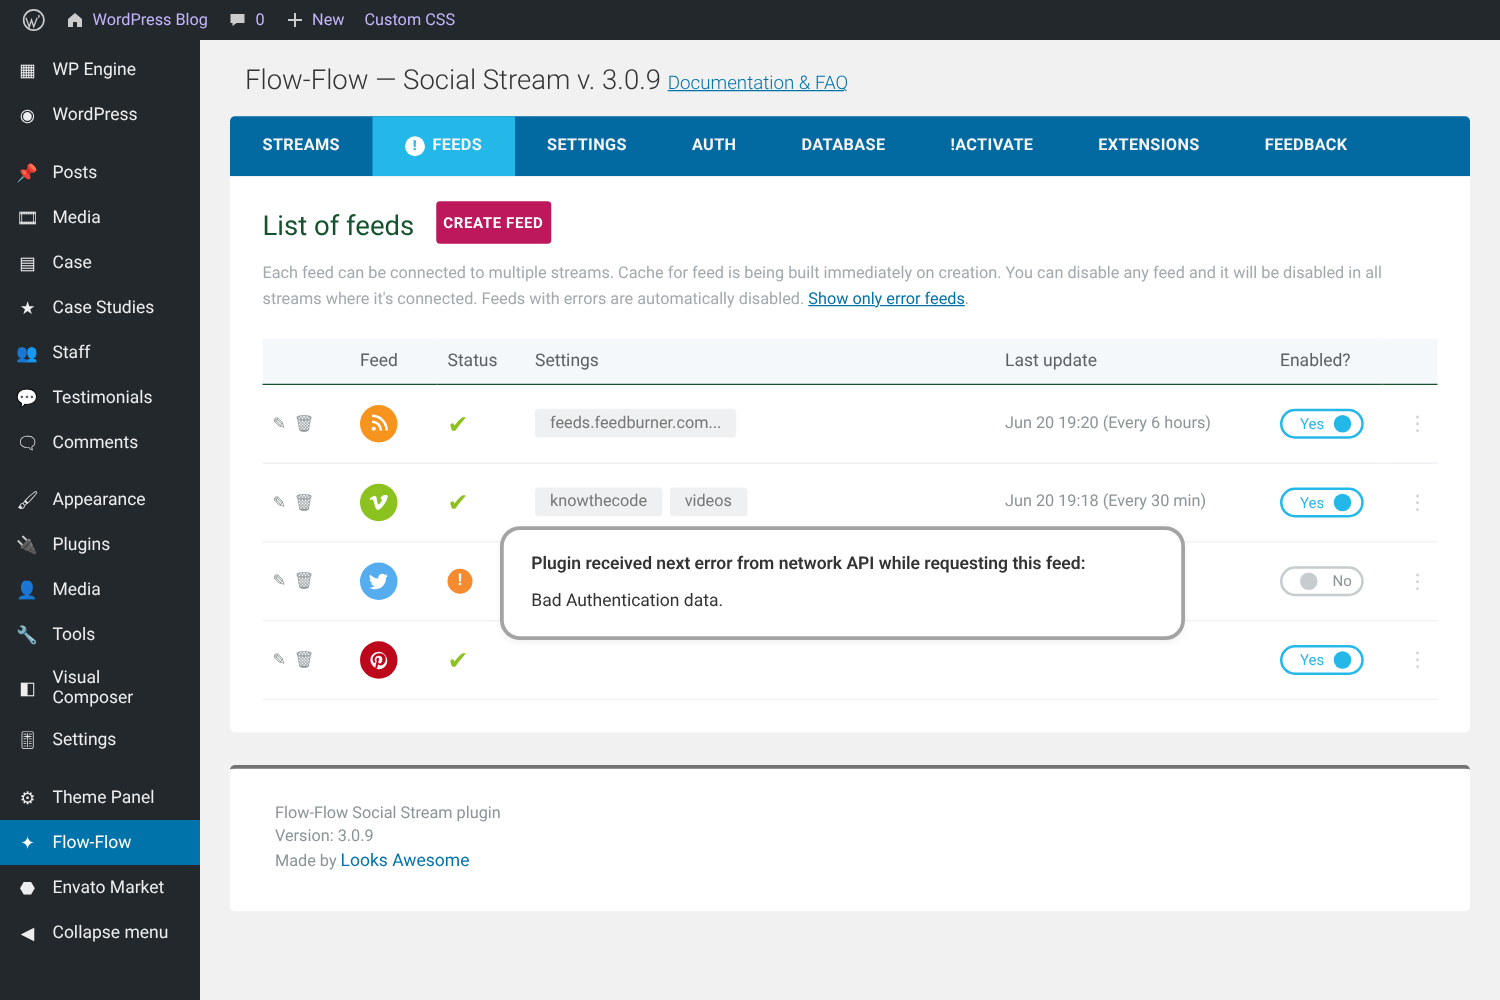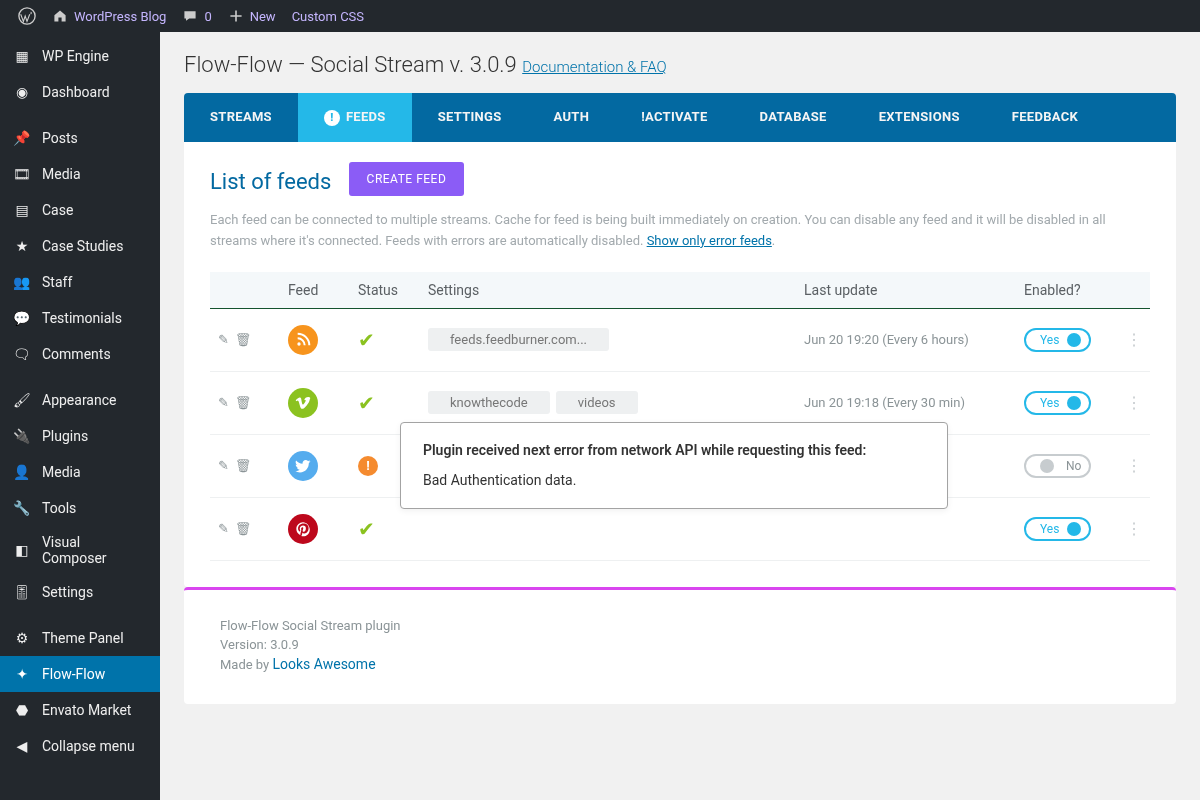--- a/index.html
+++ b/index.html
@@ -12,59 +12,59 @@
 
 .sidebar { position: absolute; top: 32px; left: 0; width: 160px; height: 768px; background: #23282d; color: #eee; padding-top: 6px; }
 .sidebar .menuitem { display: flex; align-items: center; gap: 10px; padding: 8px 12px; cursor: pointer; color: #eee; font-size: 14px; }
 .sidebar .menuitem.active { background: #0073aa; color: #fff; position: relative; }
 .sidebar .menuitem.active::after { content: ""; position: absolute; right: -8px; top: 50%; margin-top: -8px; border: 8px solid transparent; border-right-color: #f1f1f1; }
 .sidebar .sep { height: 10px; }
 .sidebar .ico { width: 20px; height: 20px; display: inline-flex; align-items: center; justify-content: center; }
 
 
 .main { position: absolute; top: 32px; left: 160px; width: 1040px; height: 768px; padding: 20px 24px; }
-.page-title { font-size: 22px; font-weight: 300; color: #333; margin-bottom: 16px; }
+.page-title { font-size: 22px; font-weight: 300; color: #333; margin-bottom: 16px; margin-left: 12px; }
 .page-title .ver { color: #333; }
 .doclink { color: #0073aa; text-decoration: underline; font-size: 15px; }
 
 .tabs { display: flex; background: #0369a1; border-radius: 4px 4px 0 0; overflow: hidden; }
 .tab { padding: 16px 26px; color: #f5f5f5; font-size: 13px; font-weight: 700; letter-spacing: .3px; cursor: pointer; }
 .tab.active { background: #24b8e8; }
 .tab .warn { display: inline-block; width: 16px; height: 16px; border-radius: 50%; background: #fff; color: #24b8e8; text-align: center; line-height: 16px; font-size: 11px; font-weight: 900; margin-right: 6px; }
 
 .panel { background: #fff; padding: 20px 26px 26px; border-radius: 0 0 4px 4px; }
-.panel h2 { font-size: 22px; font-weight: 400; color: #0369a1; display: inline-block; margin-right: 14px; }
-.create-btn { display: inline-block; background: #8b5cf6; color: #fff; font-weight: 400; font-size: 12px; letter-spacing: .5px; border: none; padding: 10px 18px; border-radius: 3px; cursor: pointer; vertical-align: 6px; }
+.panel h2 { font-size: 22px; font-weight: 400; color: #14532d; display: inline-block; margin-right: 14px; }
+.create-btn { display: inline-block; background: #be185d; color: #fff; font-weight: 700; font-size: 12px; letter-spacing: .5px; border: none; padding: 10px 6px; border-radius: 3px; cursor: pointer; vertical-align: 6px; }
 .desc { color: #a2a9ad; font-size: 13px; margin: 14px 0 20px; line-height: 1.6; }
 .desc a { color: #0073aa; text-decoration: underline; }
 
 
 .tbl { width: 100%; border-collapse: collapse; }
 .tbl thead th { text-align: left; font-weight: 400; color: #5b6064; font-size: 14px; padding: 10px 8px; background: #f4f8fa; border-bottom: 1px solid #14532d; }
 .tbl tbody td { padding: 16px 8px; border-bottom: 1px solid #eef0f1; vertical-align: middle; color: #8b9497; }
 .actcell { width: 70px; color: #b0b5b8; }
 .actcell span { margin-right: 6px; cursor: pointer; }
 .feed-ico { width: 30px; height: 30px; border-radius: 50%; display: inline-flex; align-items: center; justify-content: center; color: #fff; font-weight: 600; }
 .feed-ico.rss { background: #f7941d; }
 .feed-ico.vimeo { background: #8bc220; }
 .feed-ico.twitter { background: #55acee; }
 .feed-ico.pinterest { background: #bd081c; }
 .status-ok { color: #8bc220; font-size: 20px; }
 .status-err { display: inline-block; width: 20px; height: 20px; border-radius: 50%; background: #f58b2f; color: #fff; text-align: center; line-height: 20px; font-weight: 700; font-size: 13px; }
-.chip { display: inline-block; background: #eef0f1; color: #777; padding: 4px 22px; border-radius: 3px; font-size: 13px; margin-right: 6px; }
+.chip { display: inline-block; background: #eef0f1; color: #777; padding: 4px 12px; border-radius: 3px; font-size: 13px; margin-right: 6px; }
 .pill { border: 2px solid #24b8e8; border-radius: 14px; padding: 3px 8px 3px 14px; display: inline-flex; align-items: center; gap: 8px; color: #24b8e8; font-size: 12px; }
 .pill .knob { width: 14px; height: 14px; border-radius: 50%; background: #24b8e8; }
 .pill.off { border-color: #c7cccf; color: #8b9497; }
 .pill.off .knob { background: #c7cccf; order: -1; margin-right: 4px; }
 .kebab { color: #c7cccf; font-size: 16px; cursor: pointer; padding-left: 12px; }
 
-.err-popover { position: absolute; border: 1px solid #a3a3a3; border-radius: 4px; background: #fff; padding: 16px 22px; width: 548px; font-size: 14px; color: #333; line-height: 1.6; z-index: 5; box-shadow: 0 2px 6px rgba(0,0,0,.06); }
+.err-popover { position: absolute; border: 3px solid #a3a3a3; border-radius: 16px; background: #fff; padding: 16px 22px; width: 548px; font-size: 14px; color: #333; line-height: 1.6; z-index: 5; box-shadow: 0 2px 6px rgba(0,0,0,.06); }
 .err-popover .head { font-weight: 600; margin-bottom: 8px; }
 
-.footer { border-top: 3px solid #d946ef; background: #fff; padding: 28px 36px; display: flex; gap: 120px; border-radius: 4px; }
+.footer { margin-top: 26px; border-top: 3px solid #737373; background: #fff; padding: 28px 36px; display: flex; gap: 120px; border-radius: 4px; }
 .footer .col h4 { font-size: 12px; letter-spacing: .5px; color: #5b6064; font-weight: 700; margin-bottom: 14px; }
 .footer .col div, .footer .col a { display: block; color: #0073aa; font-size: 14px; margin-bottom: 6px; text-decoration: none; cursor: pointer; }
 .footer .meta div { color: #8b9497; font-size: 13px; margin-bottom: 4px; cursor: default; }
 .footer .meta a { display: inline; }
 
 svg { display: block; }
 </style>
 </head>
 <body>
 
@@ -106,21 +106,21 @@
   </div>
 </div>
 
 <div class="sidebar" id="sidebar">
     <div class="menuitem">
       <span class="ico">▦</span>
       <span>WP Engine</span>
     </div>
     <div class="menuitem">
       <span class="ico">◉</span>
-      <span>Dashboard</span>
+      <span>WordPress</span>
     </div>
     <div class="sep"></div>
     <div class="menuitem">
       <span class="ico">📌</span>
       <span>Posts</span>
     </div>
     <div class="menuitem">
       <span class="ico">🎞</span>
       <span>Media</span>
     </div>
@@ -193,22 +193,22 @@
     <span>Flow-Flow — Social Stream v.</span>
     <span class="ver">3.0.9</span>
     <a class="doclink">Documentation &amp; FAQ</a>
   </div>
 
   <div class="tabs" id="tabs">
       <div class="tab"><span>STREAMS</span></div>
       <div class="tab active"><span class="warn">!</span><span>FEEDS</span></div>
       <div class="tab"><span>SETTINGS</span></div>
       <div class="tab"><span>AUTH</span></div>
+      <div class="tab"><span>DATABASE</span></div>
       <div class="tab"><span>!ACTIVATE</span></div>
-      <div class="tab"><span>DATABASE</span></div>
       <div class="tab"><span>EXTENSIONS</span></div>
       <div class="tab"><span>FEEDBACK</span></div>
     </div>
 
   <div class="panel" style="position:relative;">
     <h2>List of feeds</h2>
     <button class="create-btn">CREATE  FEED</button>
     <p class="desc">
       <span>Each feed can be connected to multiple streams. Cache for feed is being built immediately on creation. You can disable any feed and it will be disabled in all streams where it's connected. Feeds with errors are automatically disabled. </span><a>Show only error feeds</a>.
     </p>

